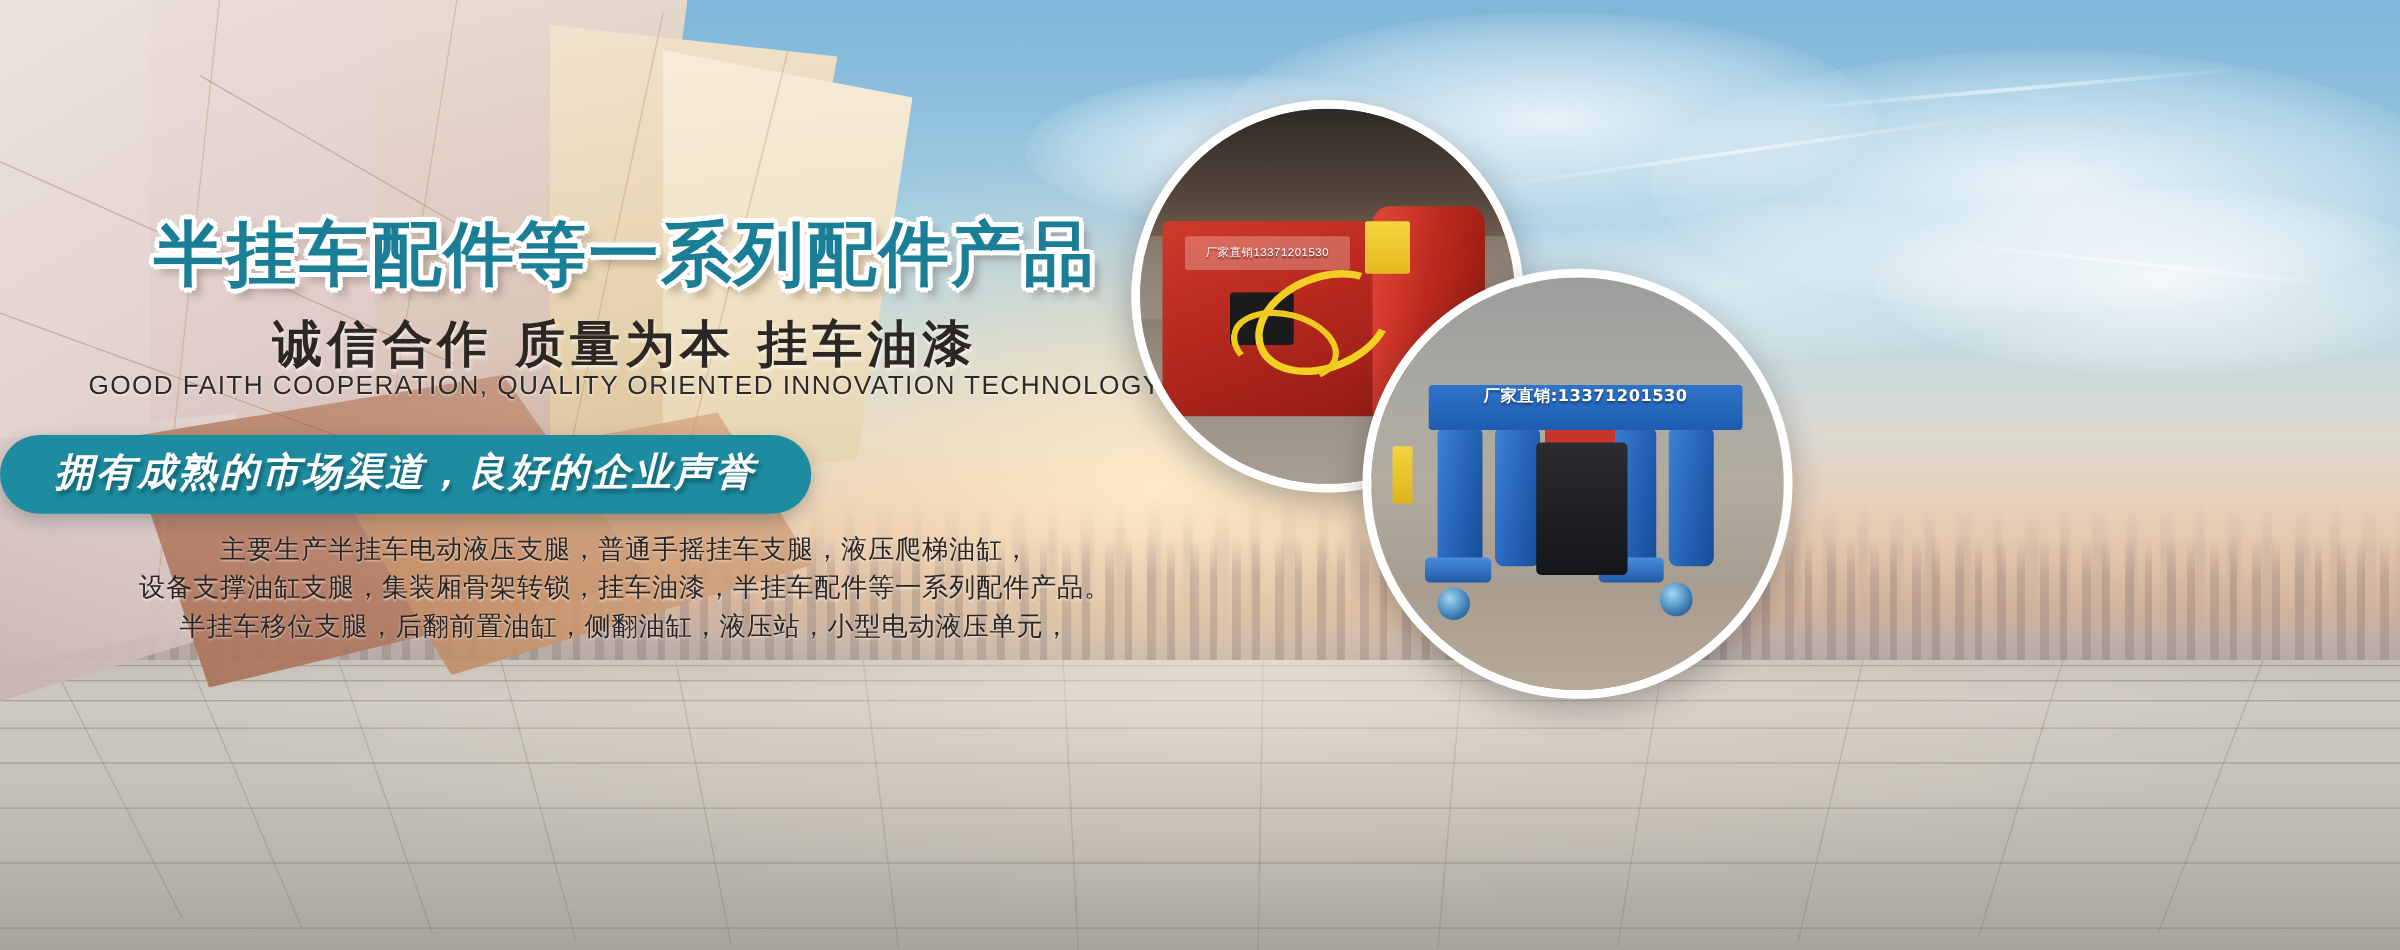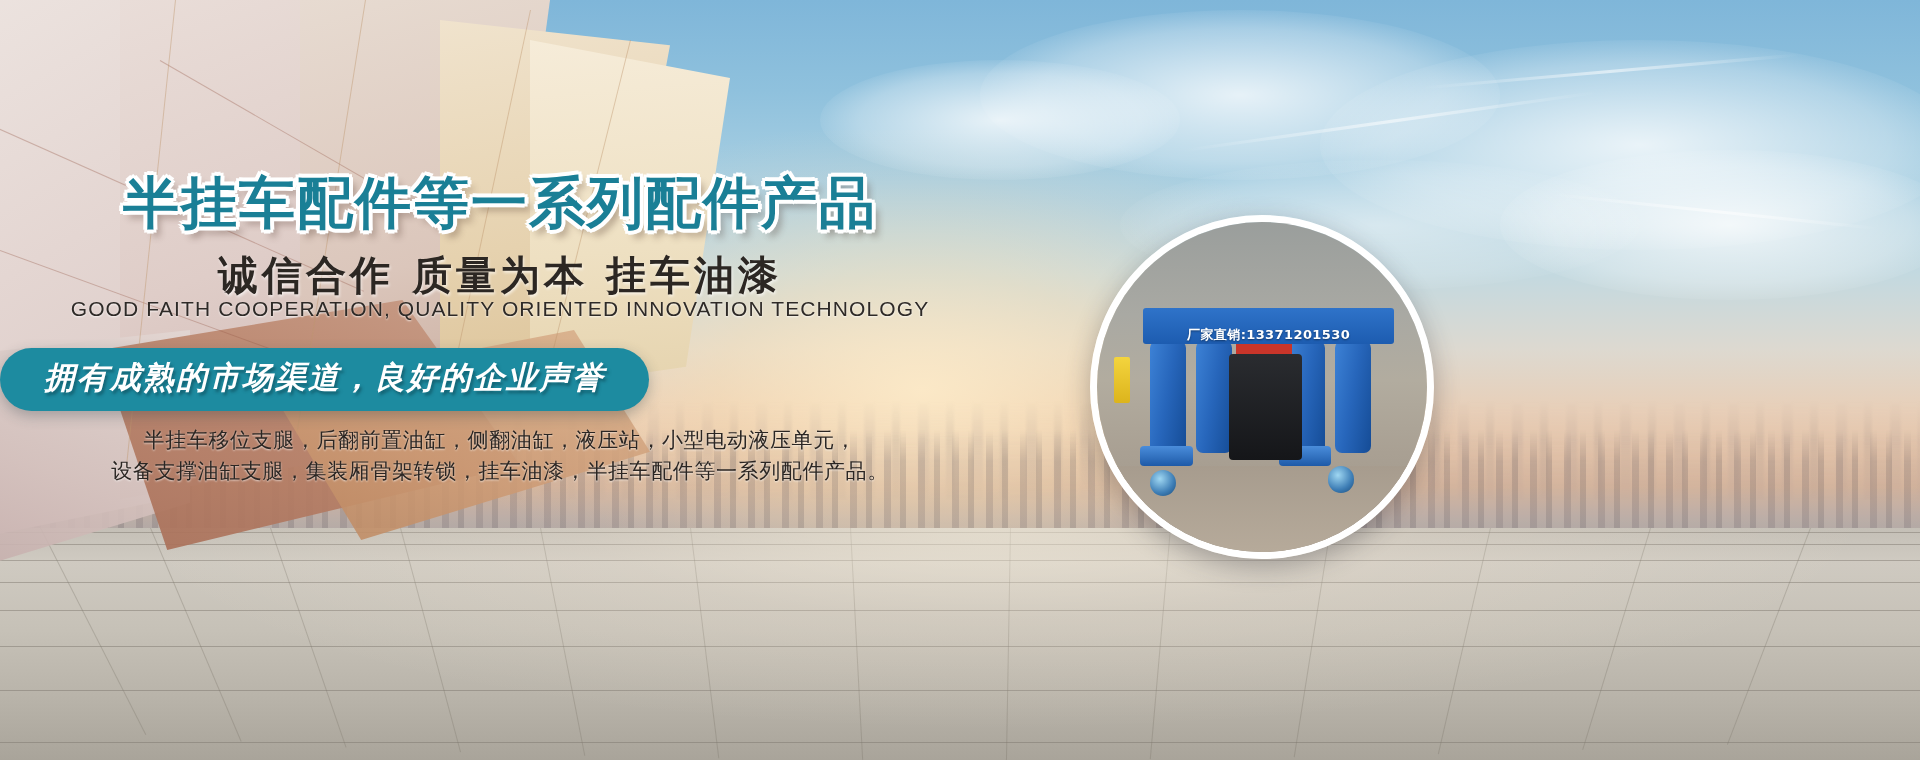--- a/index.html
+++ b/index.html
@@ -218,21 +218,21 @@
   }
   .yellow-sign{
     position:absolute;left:60%;top:30%;width:12%;height:14%;
     background:linear-gradient(#f4d53c,#e5b91f);border-radius:2px;
   }
 
   .blue-sky{position:absolute;inset:0;background:linear-gradient(to bottom,#9a9e9c 0%,#a9a9a3 28%,#b2ac9f 48%,#a9a093 70%,#9d9488 100%);}
   .blue-rail{
     position:absolute;left:14%;top:26%;width:76%;height:11%;
     background:linear-gradient(#2f73c9,#1d5cb0);border-radius:3px;
-    display:flex;align-items:flex-end;justify-content:center;
+    display:flex;align-items:flex-start;justify-content:center;
   }
   .blue-rail span{
     color:#fff;font-weight:bold;font-size:13px;letter-spacing:.4px;
     text-shadow:0 1px 2px rgba(0,0,0,.45);white-space:nowrap;
     font-family:"DejaVu Sans","Liberation Sans",sans-serif;
   }
   .leg{
     position:absolute;width:11%;height:34%;
     background:linear-gradient(100deg,#3d82d6 0%,#2766bb 48%,#154c96 100%);
     border-radius:7px;
@@ -342,26 +342,39 @@
 
     <div class="eng">GOOD FAITH COOPERATION, QUALITY ORIENTED INNOVATION TECHNOLOGY</div>
 
     <div class="pill-wrap">
       <div class="pill">
         <div class="pill-text">拥有成熟的市场渠道，良好的企业声誉</div>
       </div>
     </div>
 
     <div class="desc">
+      <div>主要生产半挂车电动液压支腿，普通手摇挂车支腿，液压爬梯油缸，</div>
+      <div>设备支撑油缸支腿，集装厢骨架转锁，挂车油漆，半挂车配件等一系列配件产品。</div>
       <div>半挂车移位支腿，后翻前置油缸，侧翻油缸，液压站，小型电动液压单元，</div>
-      <div>设备支撑油缸支腿，集装厢骨架转锁，挂车油漆，半挂车配件等一系列配件产品。</div>
     </div>
 
   </div>
 
+  <div class="photo photo-red">
+    <div class="shed"></div>
+    <div class="shed-dark"></div>
+    <div class="ground"></div>
+    <div class="red-body"></div>
+    <div class="red-drum"></div>
+    <div class="yellow-sign"></div>
+    <div class="red-label">厂家直销13371201530</div>
+    <div class="blk-box"></div>
+    <div class="yellow-hose"></div>
+    <div class="yellow-hose2"></div>
+  </div>
 
   <div class="photo photo-blue">
     <div class="blue-sky"></div>
     <div class="blue-ground"></div>
     <div class="yellow-tag"></div>
     <div class="leg l1"></div>
     <div class="leg l2"></div>
     <div class="leg l3"></div>
     <div class="leg l4"></div>
     <div class="foot f-a"></div>

